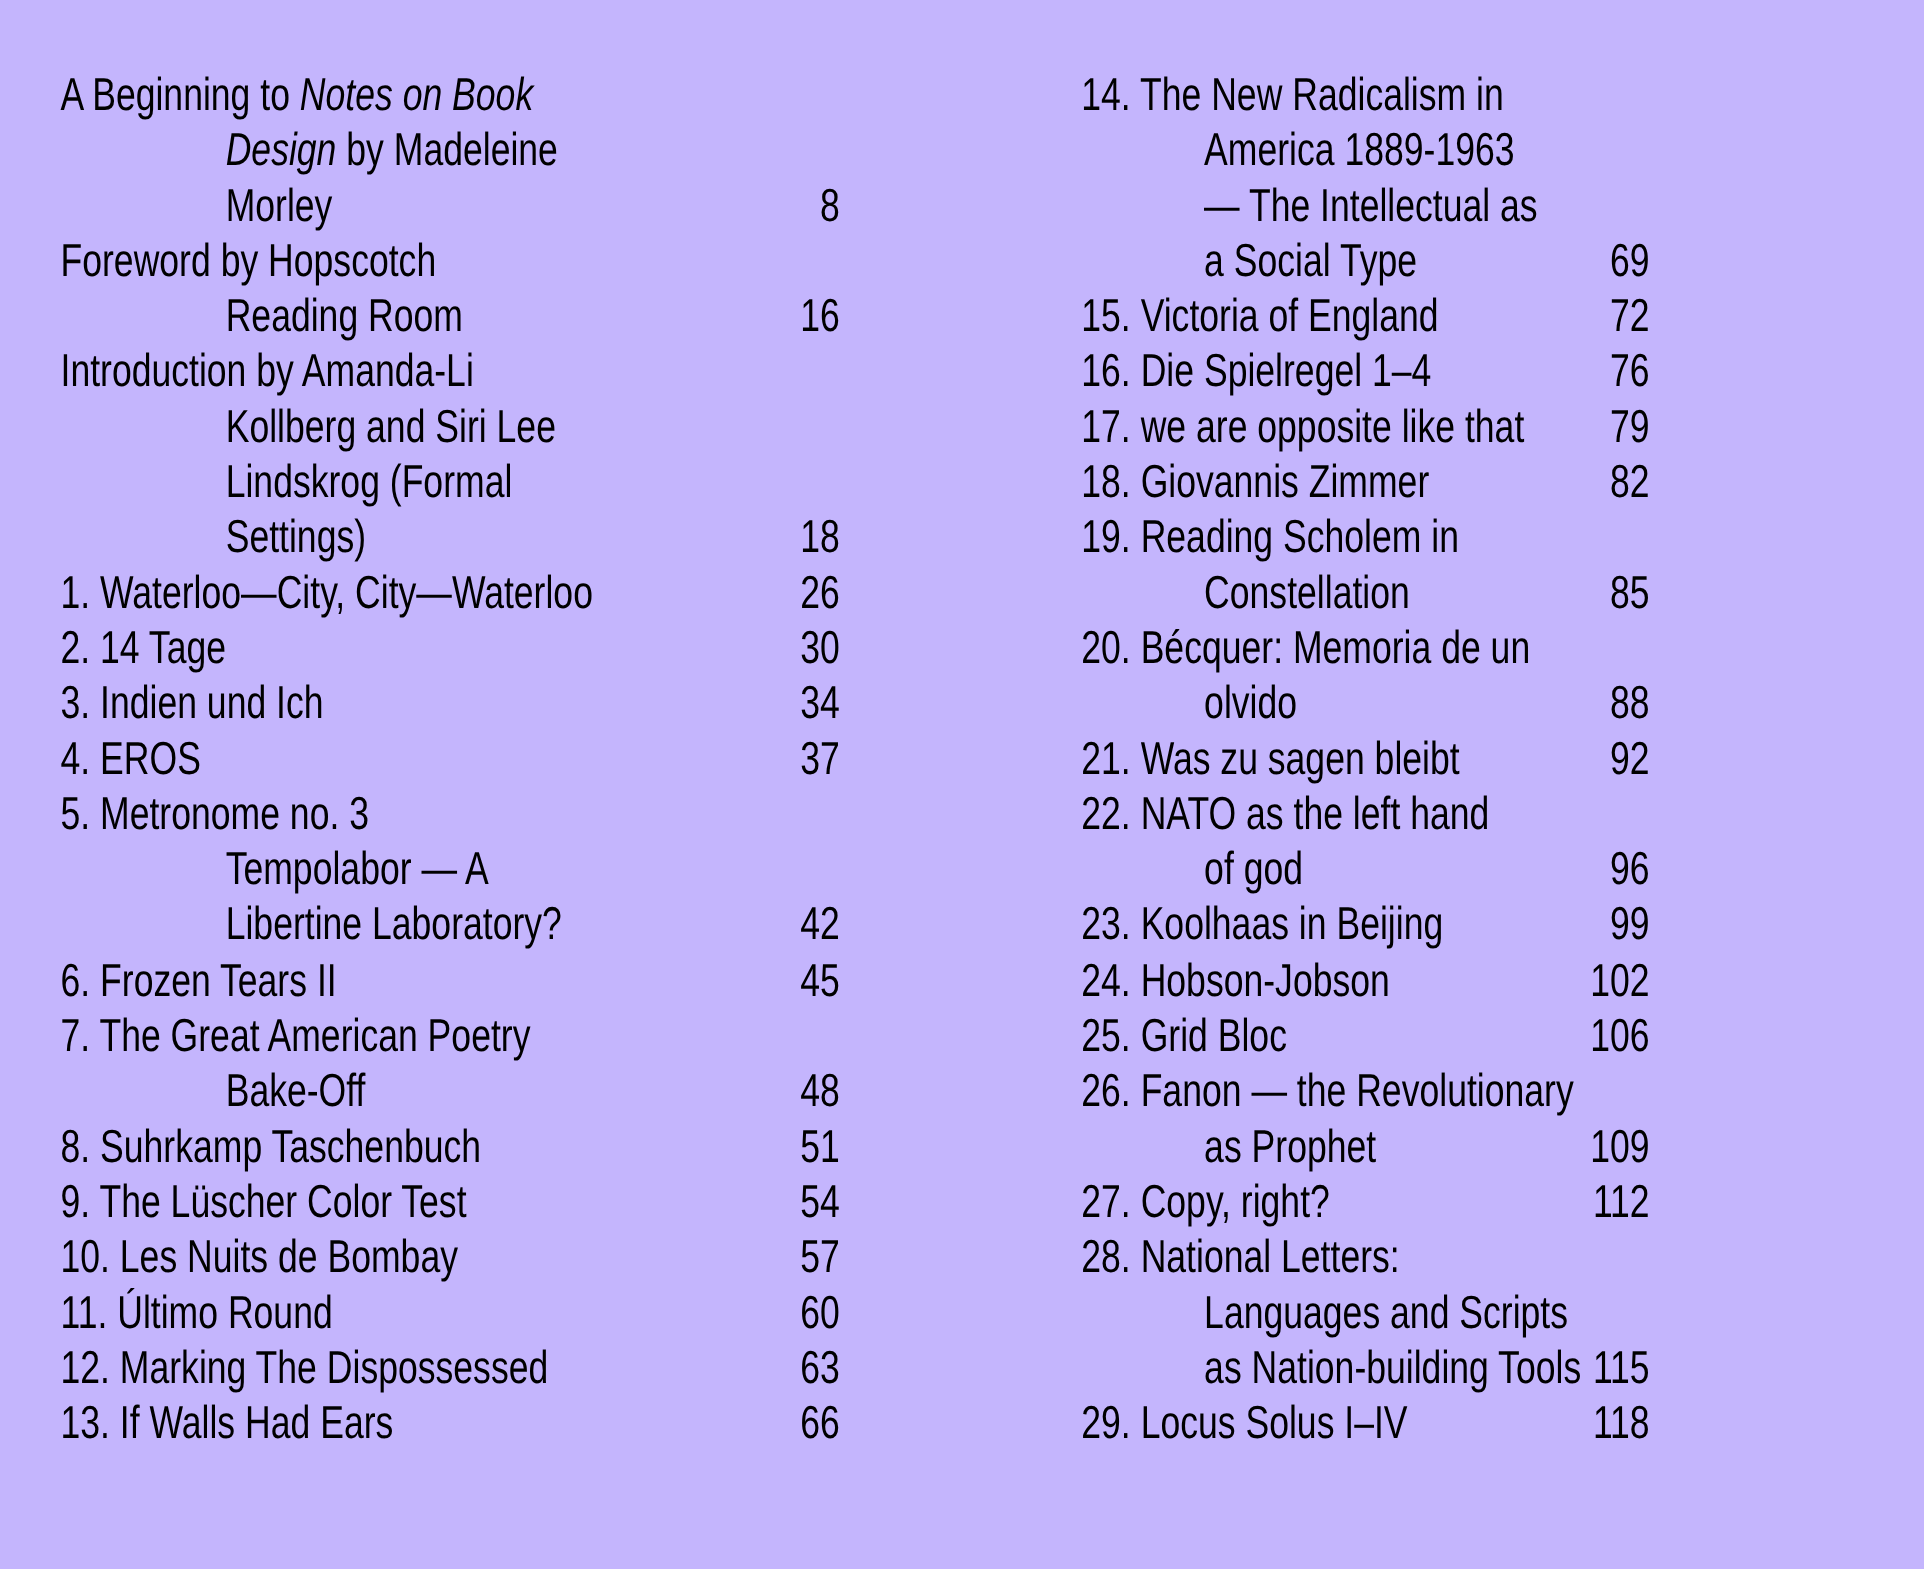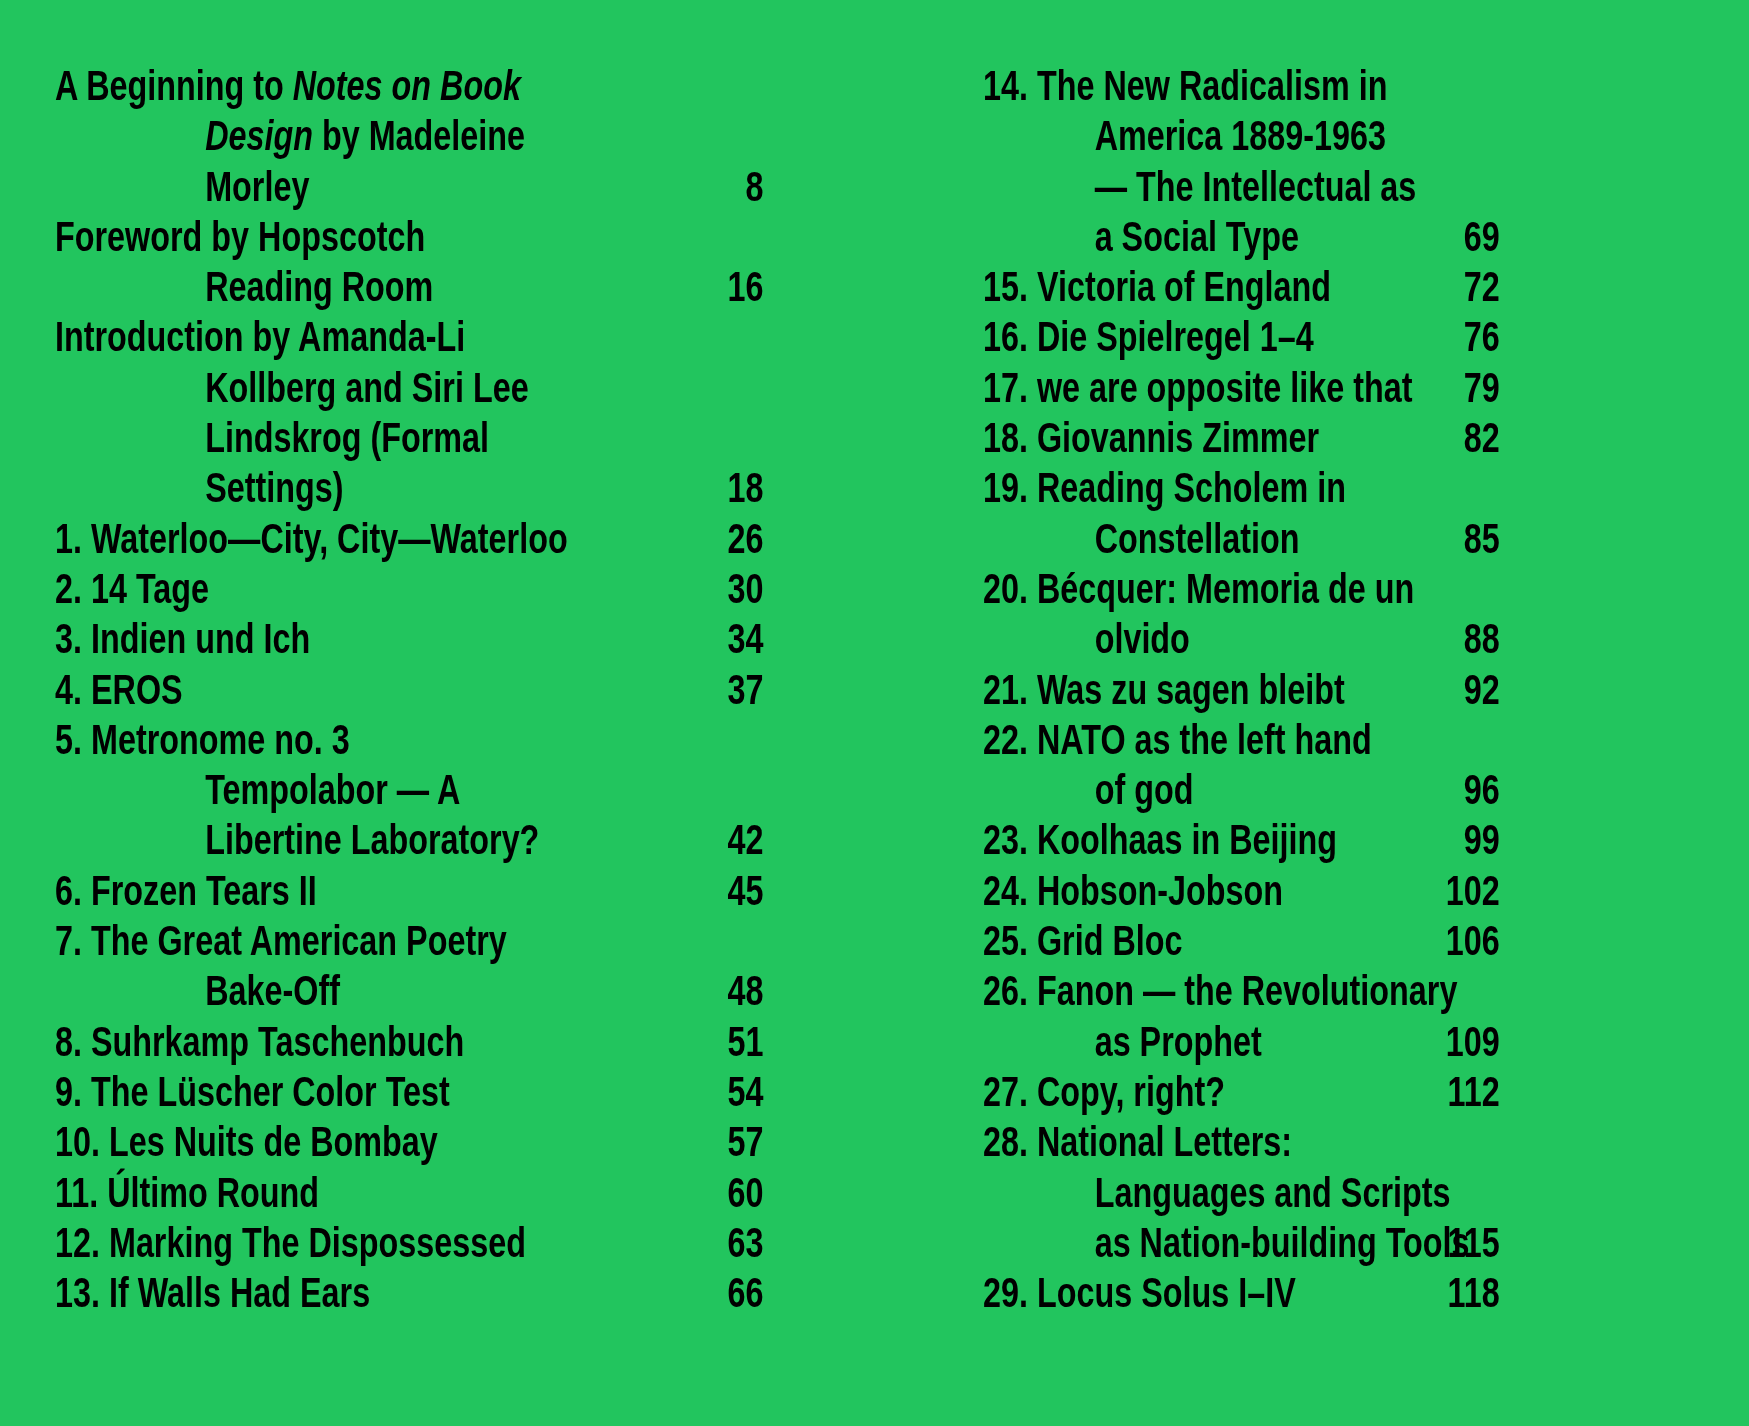--- a/index.html
+++ b/index.html
@@ -11,22 +11,21 @@
     width: 1749px;
     height: 1426px;
     position: relative;
     overflow: hidden;
     font-family: "Liberation Sans", "DejaVu Sans", sans-serif;
     color: #000000;
   }
   .toc-page {
     position: absolute;
     inset: 0;
-    background: #22c55e;
-    font-weight: bold;
+    background: #c4b5fd;
   }
   .col {
     position: absolute;
     top: 61px;
     font-size: 42px;
     line-height: 50.3px;
     letter-spacing: 0;
     transform: scaleX(0.77);
     transform-origin: top left;
   }

